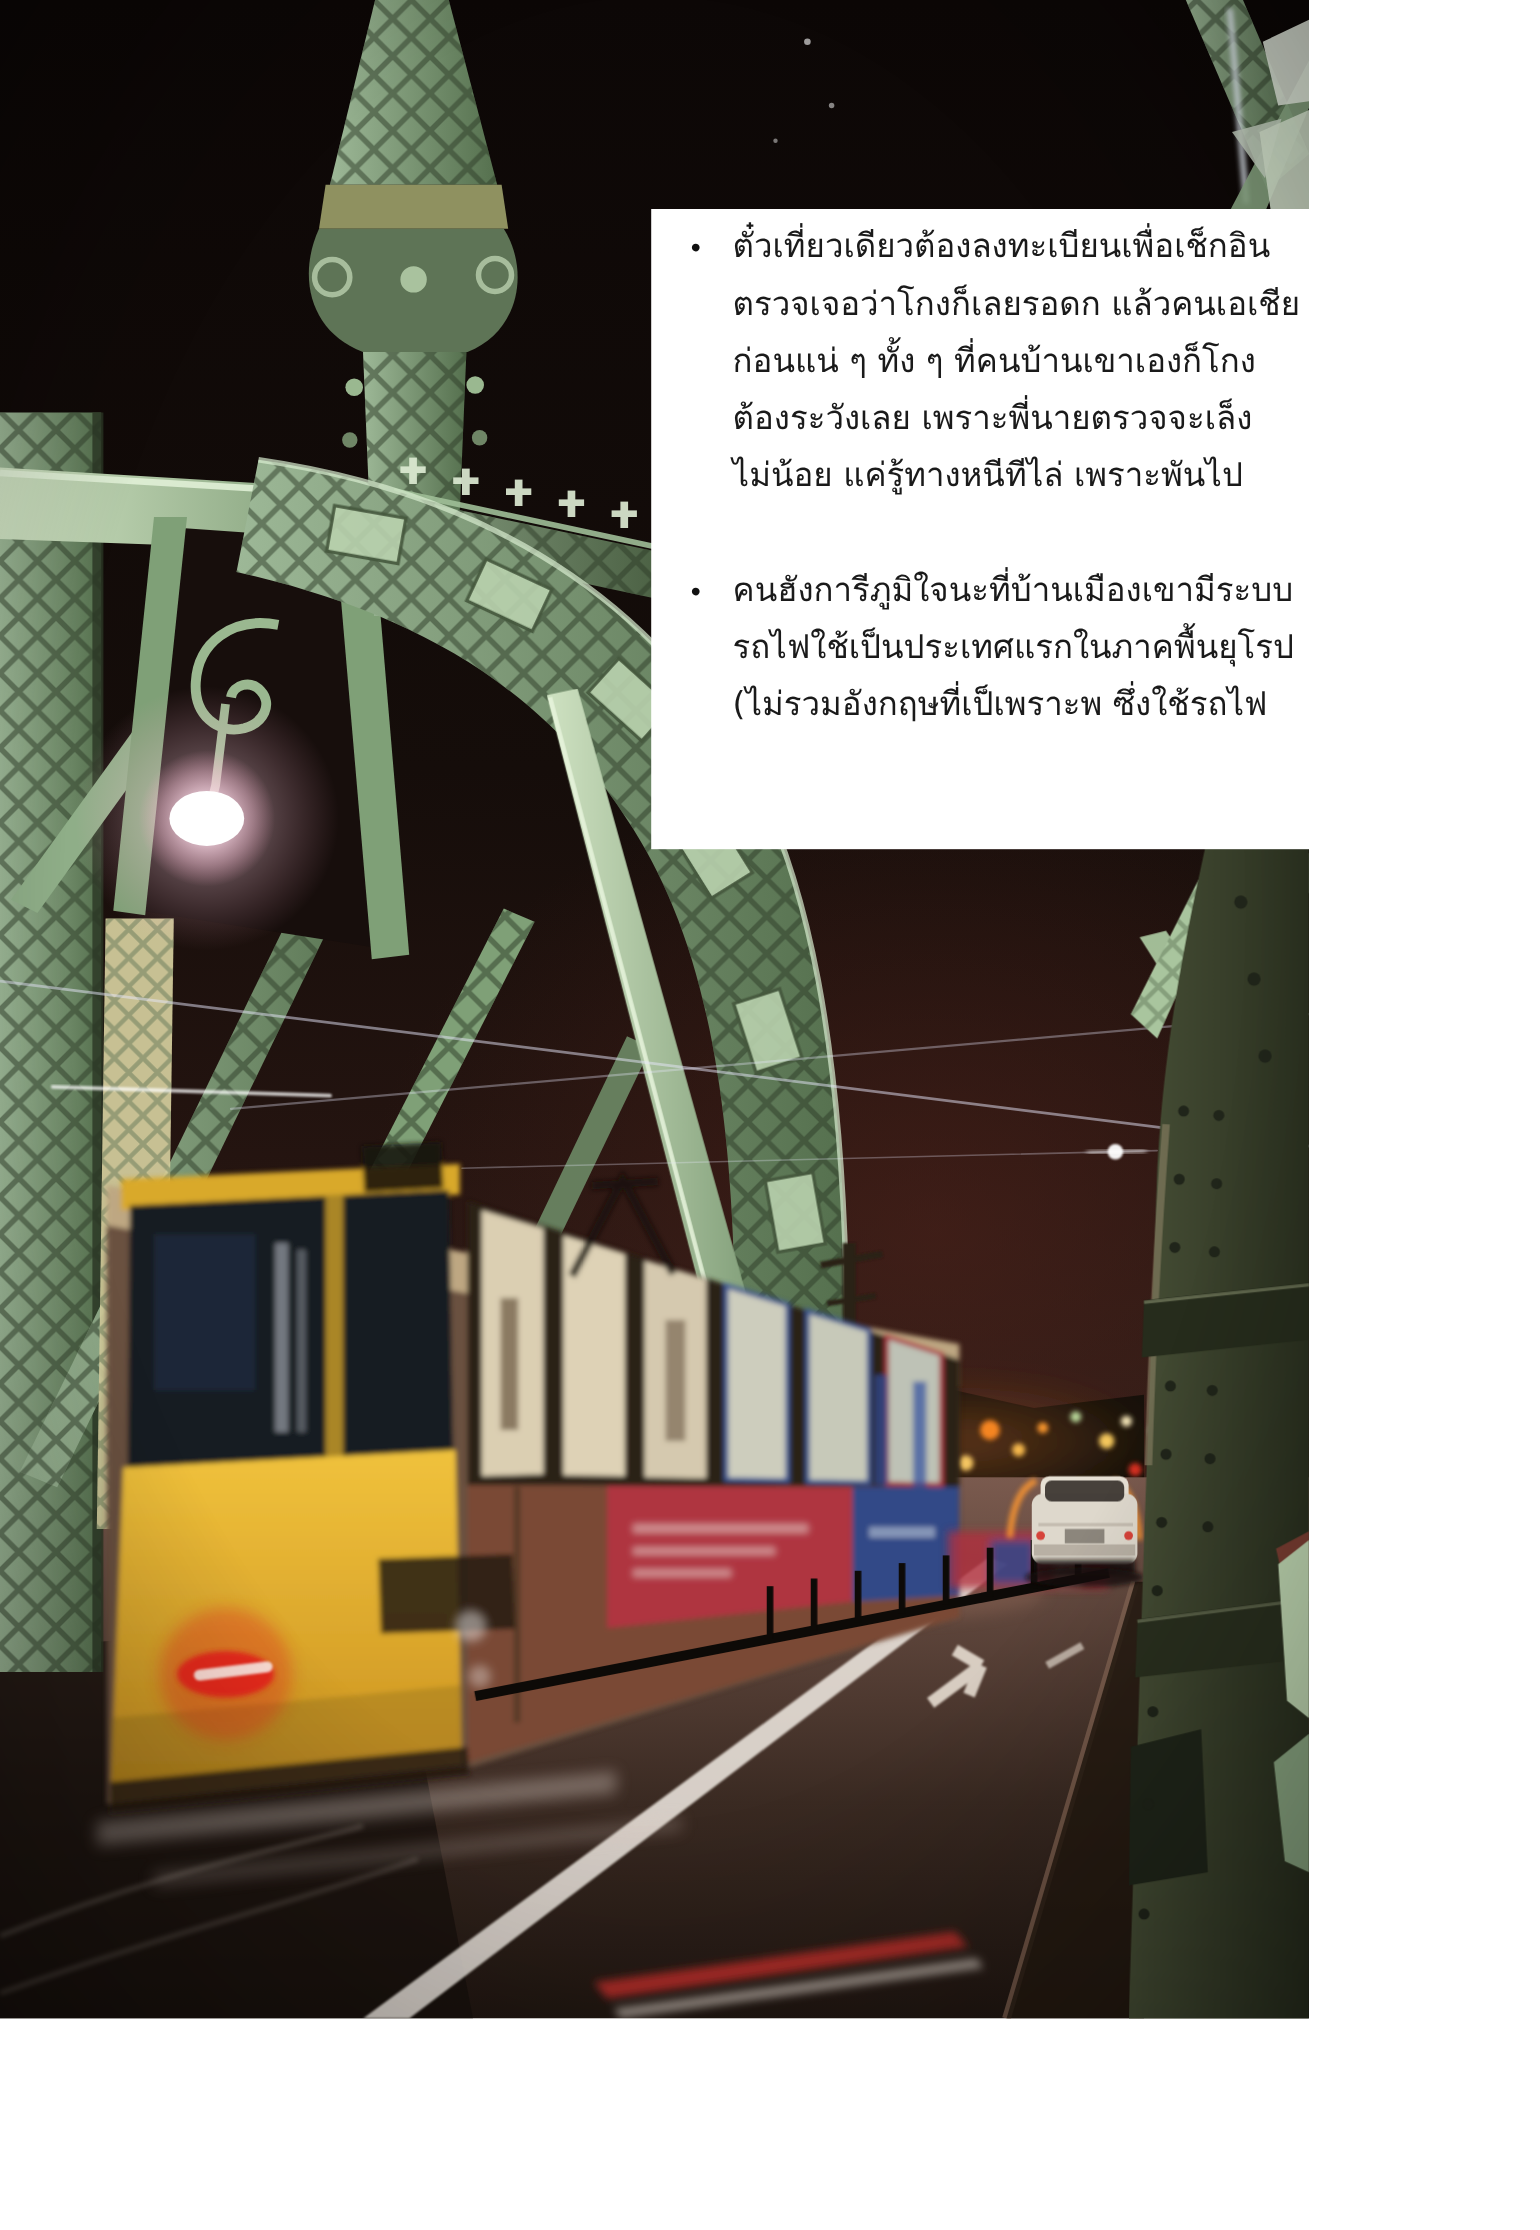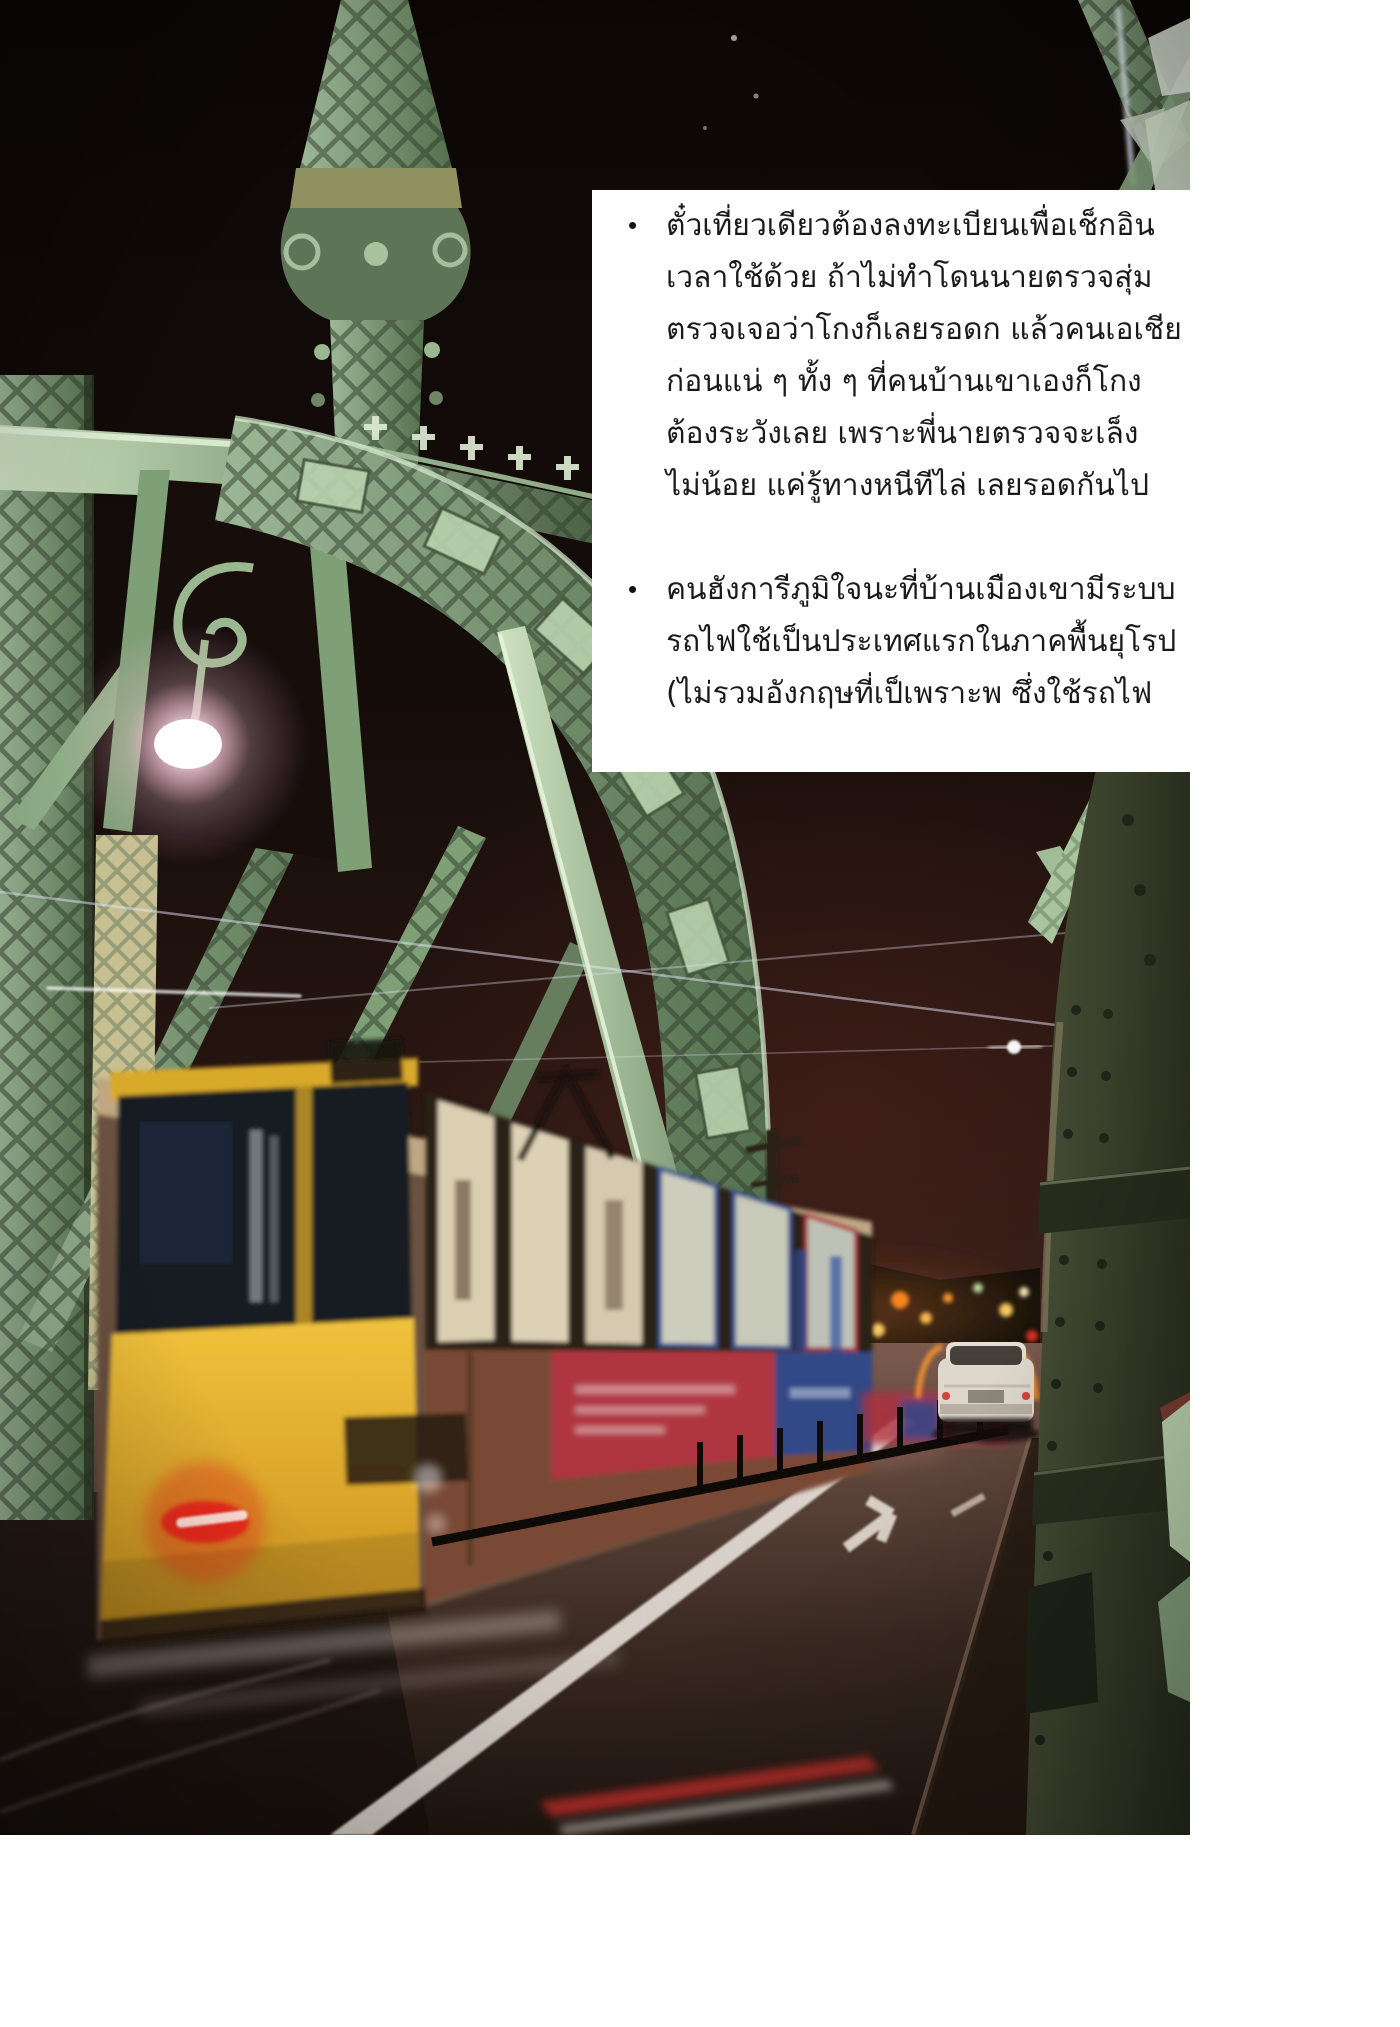--- a/index.html
+++ b/index.html
@@ -413,25 +413,24 @@
     </g>
 
     <rect x="0" y="0" width="1190" height="1835" fill="url(#vign)"></rect>
   </svg>
 
   <div id="textbox">
     <div class="bullet-item">
       <div class="bullet-marker">•</div>
       <div class="bullet-lines">
         <div class="tline">ตั๋วเที่ยวเดียวต้องลงทะเบียนเพื่อเช็กอิน</div>
-        <div class="tline">เวลาใช้ด้วย ถ้าไม่ทำโดนนายตรวจสุ่ม</div>
         <div class="tline">ตรวจเจอว่าโกงก็เลยรอดก แล้วคนเอเชีย</div>
         <div class="tline">ก่อนแน่ ๆ ทั้ง ๆ ที่คนบ้านเขาเองก็โกง</div>
         <div class="tline">ต้องระวังเลย เพราะพี่นายตรวจจะเล็ง</div>
-        <div class="tline">ไม่น้อย แค่รู้ทางหนีทีไล่ เลยรอดกันไป</div>
+        <div class="tline">ไม่น้อย แค่รู้ทางหนีทีไล่ เพราะพันไป</div>
       </div>
     </div>
     <div class="bullet-item second">
       <div class="bullet-marker">•</div>
       <div class="bullet-lines">
         <div class="tline">คนฮังการีภูมิใจนะที่บ้านเมืองเขามีระบบ</div>
         <div class="tline">รถไฟใช้เป็นประเทศแรกในภาคพื้นยุโรป</div>
         <div class="tline">(ไม่รวมอังกฤษที่เป็เพราะพ ซึ่งใช้รถไฟ</div>
       </div>
     </div>

